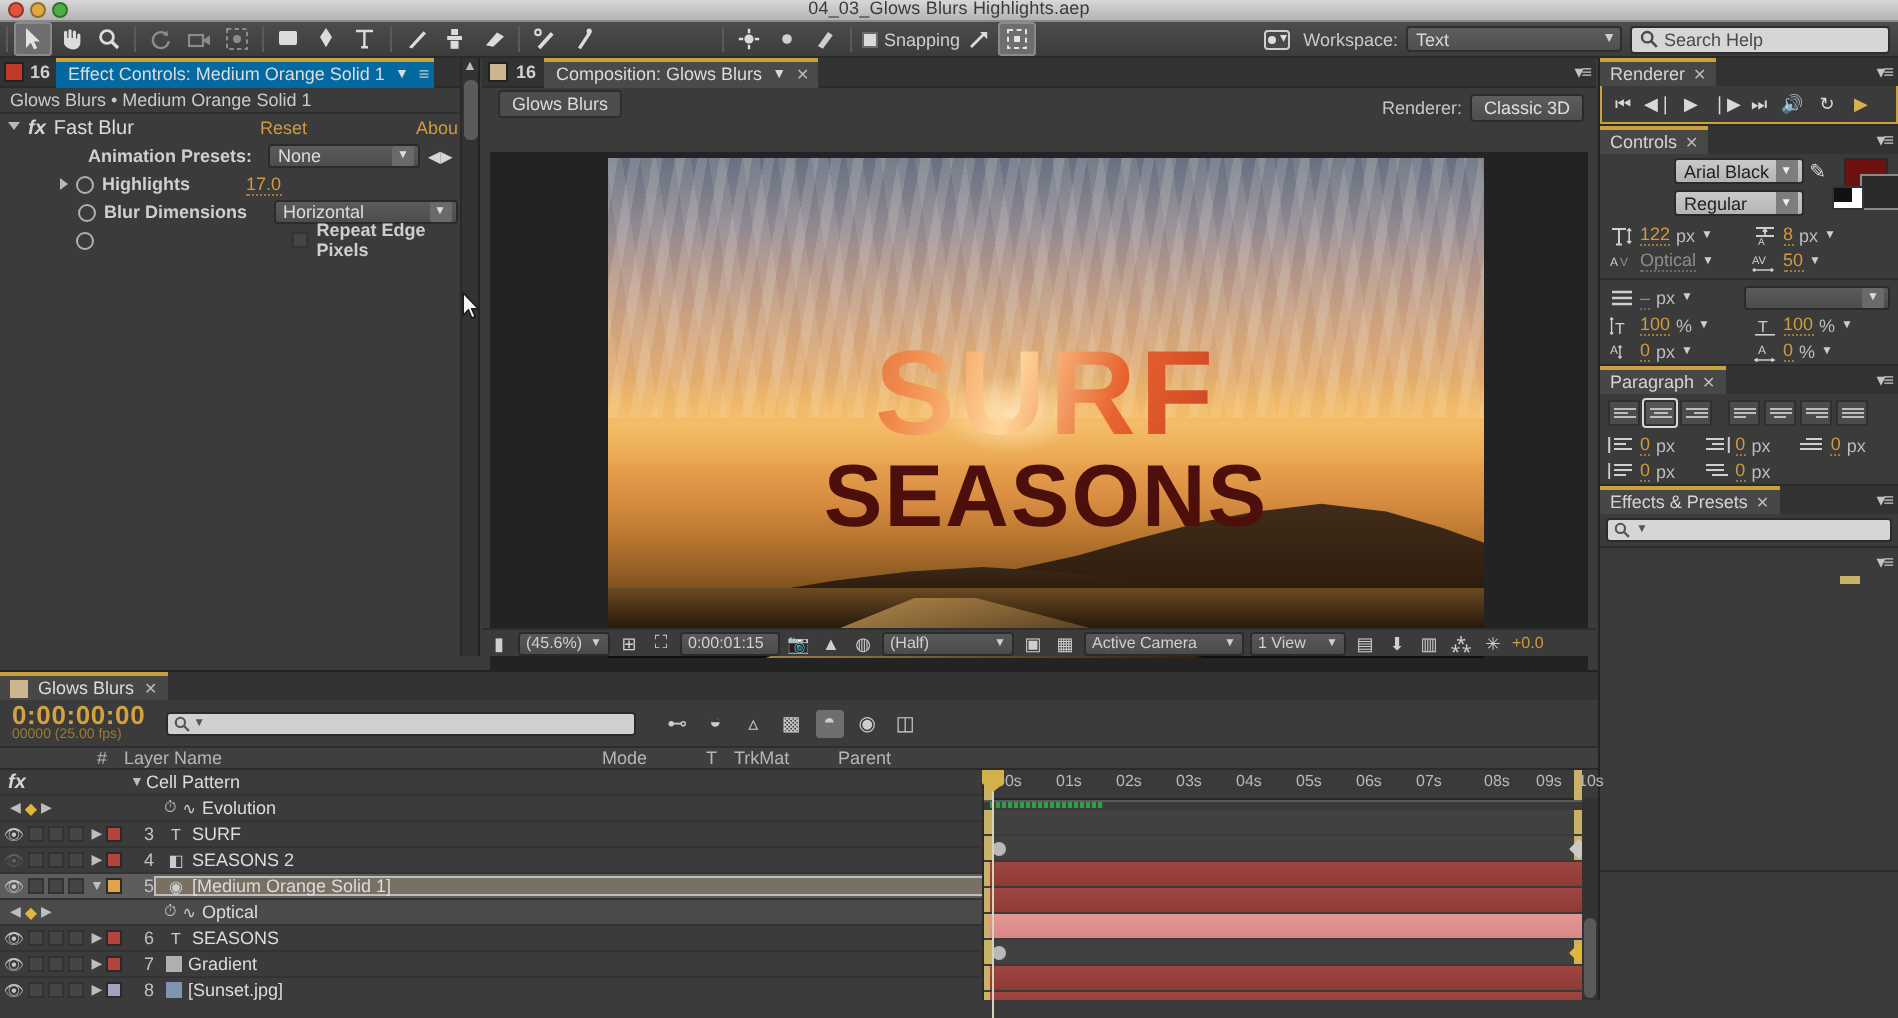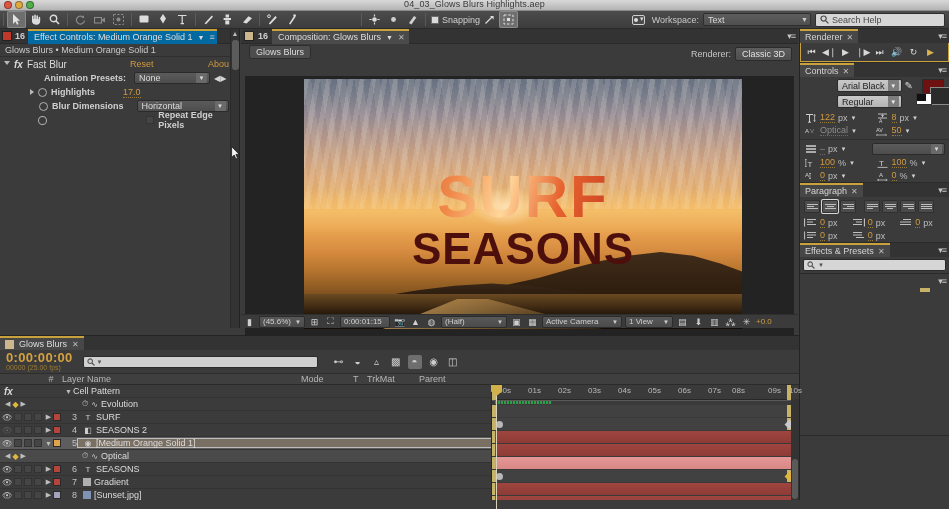--- a/index.html
+++ b/index.html
@@ -1151,21 +1151,21 @@
       <div class="graph">
         <div class="ruler">
           <span class="rtick" style="left:6px">00s</span>
           <span class="rtick" style="left:36px">01s</span>
           <span class="rtick" style="left:66px">02s</span>
           <span class="rtick" style="left:96px">03s</span>
           <span class="rtick" style="left:126px">04s</span>
           <span class="rtick" style="left:156px">05s</span>
           <span class="rtick" style="left:186px">06s</span>
           <span class="rtick" style="left:216px">07s</span>
-          <span class="rtick" style="left:240px">08s</span>
+          <span class="rtick" style="left:250px">08s</span>
           <span class="rtick" style="left:276px">09s</span>
           <span class="rtick" style="left:297px">10s</span>
         </div>
         <div class="wabound" style="left:0"></div>
         <div class="wabound" style="right:8px"></div>
         <div class="workarea">
           <div class="greenbar"></div>
         </div>
         <div class="trackrows">
           <div class="trow"></div>

